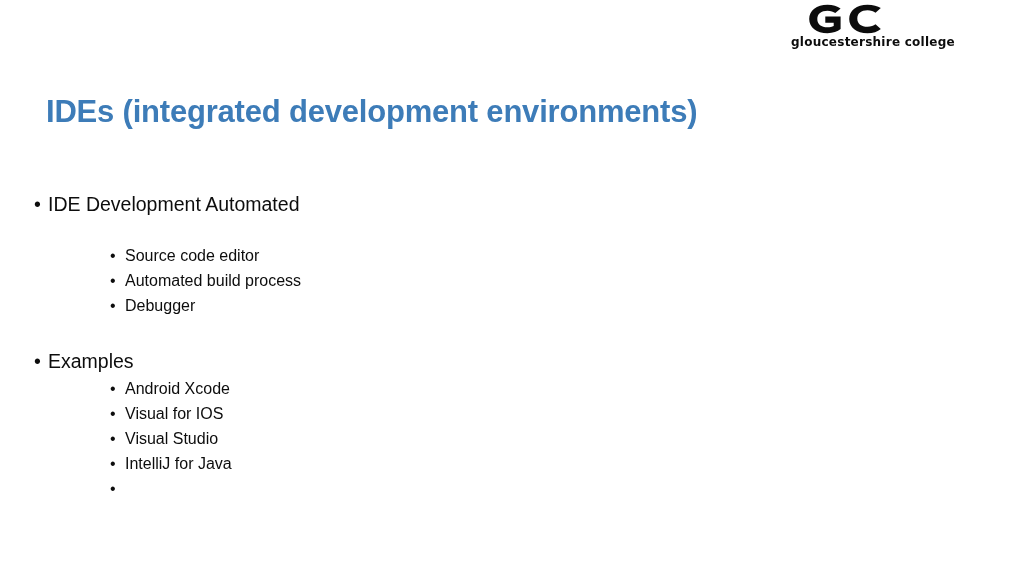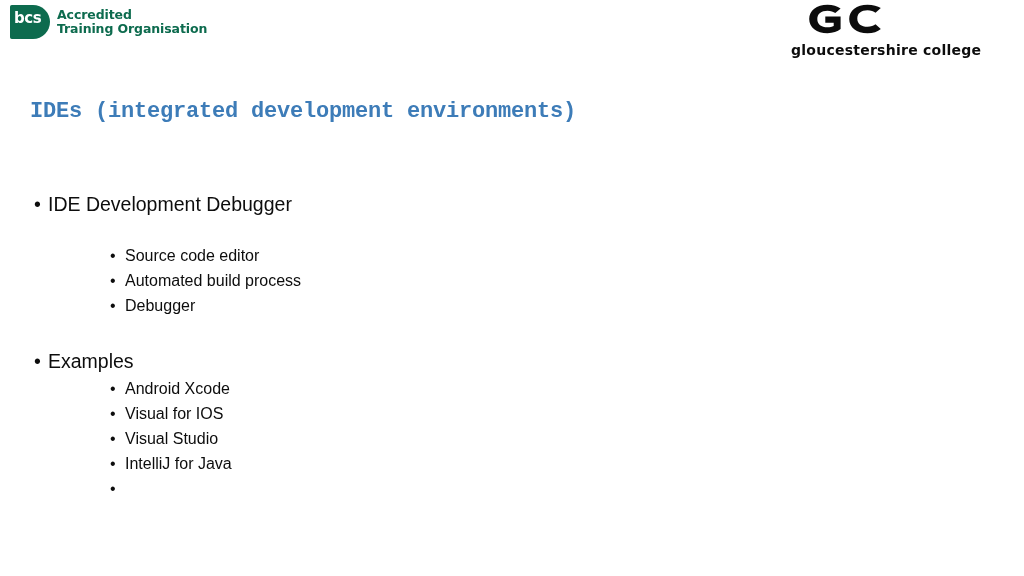--- a/index.html
+++ b/index.html
@@ -80,51 +80,51 @@
     top: 4px;
     width: 110px;
     text-align: center;
   }
   .gc-mark {
     display: block;
     margin: 0 auto;
   }
   .gc-caption {
     display: block;
-    margin-top: 8px;
+    margin-top: 1px;
     color: #0c0c0c;
-    font-size: 14px;
+    font-size: 12px;
     font-weight: bold;
     letter-spacing: 0.25px;
     font-family: "DejaVu Sans", sans-serif;
     white-space: nowrap;
   }
 
   
   .wbl-logo {
     position: absolute;
     left: 916px;
     top: 3px;
     width: 104px;
     height: 44px;
   }
   .wbl-logo svg { display: block; }
 
   
   .slide-title {
     position: absolute;
-    left: 30px;
+    left: 46px;
     top: 93px;
     width: 940px;
     color: #3d7cb8;
-    font-size: 22px;
+    font-size: 31px;
     font-weight: bold;
     letter-spacing: -0.2px;
     line-height: 38px;
-    font-family: Liberation Mono, monospace;
+    font-family: Liberation Sans, sans-serif;
     white-space: nowrap;
   }
 
   
   .body-content {
     position: absolute;
     left: 33px;
     top: 192px;
     width: 800px;
     color: #0d0d0d;
@@ -182,50 +182,41 @@
 
   .txt { white-space: pre; }
 </style>
 </head>
 <body>
 
 <div class="slide">
 
   <div class="logo-band">
 
-    <div class="bcs-logo">
-      <div class="bcs-mark">
-        <span class="bcs-word">bcs</span>
-      </div>
-      <div class="bcs-text">
-        <div>Accredited</div>
-        <div>Training Organisation</div>
-      </div>
-    </div>
 
     <div class="gc-logo">
       <svg class="gc-mark" width="86" height="30" viewBox="0 0 86 30">
         <g fill="#0c0c0c">
           <path d="M24.5 0.8C13.6 0.8 6.2 6.6 6.2 15S13.6 29.2 24.5 29.2c5.5 0 10-1.5 13.1-4.1V12.6H22.3v6.1h8.4v3.2c-1.6 0.9-3.7 1.4-6.2 1.4-6.2 0-10.2-3-10.2-8.3s4-8.3 10.2-8.3c3.3 0 6 0.9 7.8 2.4l5.3-4.6C34.4 2.2 29.9 0.8 24.5 0.8z"></path>
           <path d="M64.5 0.8C53.6 0.8 46.2 6.6 46.2 15S53.6 29.2 64.5 29.2c5.6 0 10.2-1.6 13.3-4.3l-5.3-4.6c-1.9 1.6-4.6 2.5-8 2.5-6.2 0-10.2-3-10.2-8.3s4-8.3 10.2-8.3c3.4 0 6.1 0.9 8 2.5l5.3-4.6C74.7 2.4 70.1 0.8 64.5 0.8z"></path>
         </g>
       </svg>
       <span class="gc-caption">gloucestershire college</span>
     </div>
 
   </div>
 
   <div class="slide-title">IDEs (integrated development environments)</div>
 
   <div class="body-content">
     <ul class="lvl1">
 
       <li class="lvl1 group-platforms">
         <span class="dot">•</span>
-        <span class="txt">IDE Development Debugger</span>
+        <span class="txt">IDE Development Automated</span>
         <ul class="lvl2">
           <li class="lvl2">
             <span class="dot">•</span>
             <span class="txt">Source code editor</span>
           </li>
           <li class="lvl2">
             <span class="dot">•</span>
             <span class="txt">Automated build process</span>
           </li>
           <li class="lvl2">

